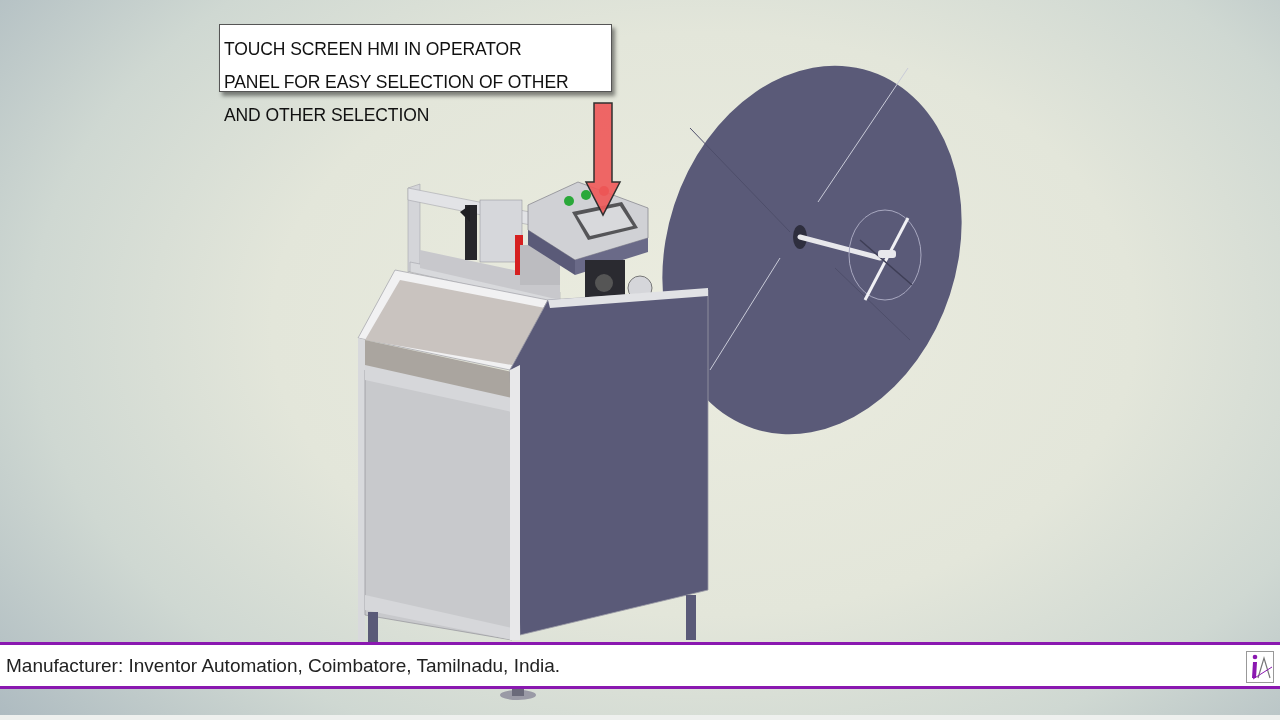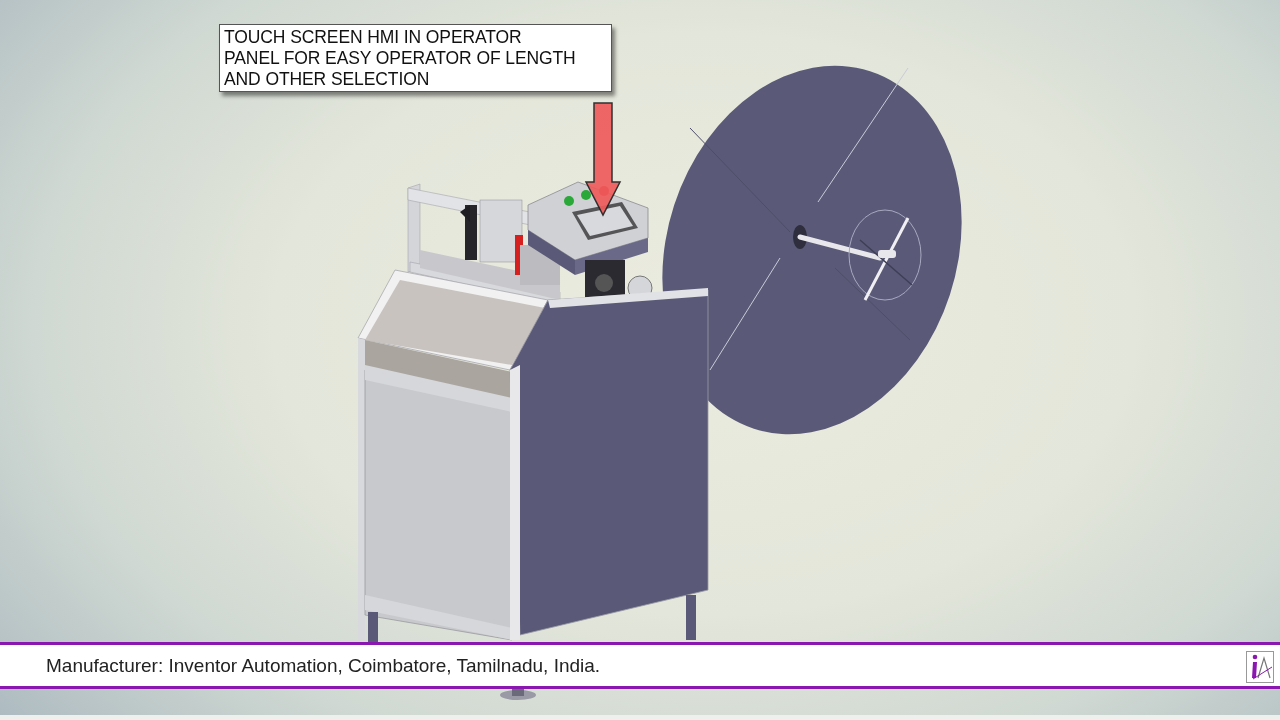--- a/index.html
+++ b/index.html
@@ -9,28 +9,28 @@
     background: radial-gradient(ellipse 75% 90% at 55% 45%, #ebecdf 0%, #e3e6da 45%, #cfd8d2 70%, #a7b5bd 100%);
   }
   .scene { position:absolute; left:0; top:0; width:1280px; height:720px; }
   .callout {
     position:absolute; left:219px; top:24px; width:393px; height:68px;
     background:#ffffff; border:1px solid #555;
     box-shadow:3px 4px 4px rgba(0,0,0,0.45);
     box-sizing:border-box; padding:2px 4px;
     font-size:17.5px; line-height:21px; color:#111; letter-spacing:-0.1px;
   }
-  .callout span { display:block; white-space:nowrap; }
+  .callout span { display:block; white-space:nowrap;margin-top:12px; }
   .footer-bar {
     position:absolute; left:0; top:642px; width:1280px; height:47px;
     background:#ffffff; border-top:3px solid #8a18b0; border-bottom:3px solid #8a18b0;
     box-sizing:border-box;
   }
   .footer-text {
-    position:absolute; left:6px; top:10px; font-size:19px; color:#222; white-space:nowrap;margin-left:40px;
+    position:absolute; left:6px; top:10px; font-size:19px; color:#222; white-space:nowrap;
   }
   .logo {
     position:absolute; right:6px; top:6px; width:26px; height:30px;
     border:1px solid #999; background:#fff;
   }
   .bottom-strip {
     position:absolute; left:0; top:715px; width:1280px; height:5px; background:#eef0ee;
   }
 </style>
 </head>
@@ -99,21 +99,21 @@
       <polygon points="510,370 520,365 520,640 510,640" fill="#e8e8ea"></polygon>
       <polygon points="548,300 708,288 708,296 550,308" fill="#e1e2e5"></polygon>
       <rect x="686" y="595" width="10" height="45" fill="#5a5a78"></rect>
       <ellipse cx="518" cy="695" rx="18" ry="5" fill="#9a9aa6"></ellipse>
       <rect x="512" y="688" width="12" height="8" fill="#6a6a7a"></rect>
     </g>
   </svg>
 
   <div class="callout">
     <span>TOUCH SCREEN HMI IN OPERATOR</span>
-    <span>PANEL FOR EASY OPERATOR OF LENGTH</span>
+    <span>PANEL FOR EASY SELECTION OF OTHER</span>
     <span>AND OTHER SELECTION</span>
   </div>
 
   <div class="footer-bar">
     <span class="footer-text">Manufacturer: Inventor Automation, Coimbatore, Tamilnadu, India.</span>
     <div class="logo">
       <svg width="26" height="30" viewBox="0 0 26 30">
         <circle cx="8" cy="5" r="2.3" fill="#8a18b0"></circle>
         <path d="M6 10 L10 10 L9 26 L5 26 Z" fill="#8a18b0"></path>
         <path d="M11 26 L17 6 L23 26" fill="none" stroke="#777" stroke-width="1.2"></path>

